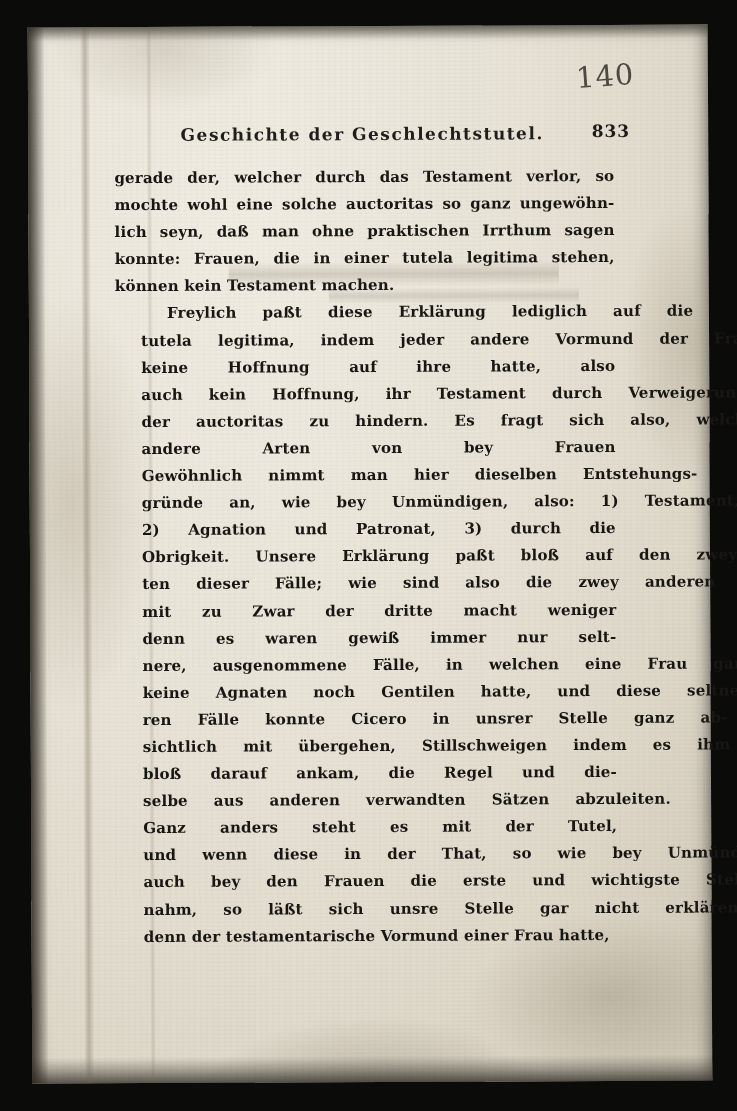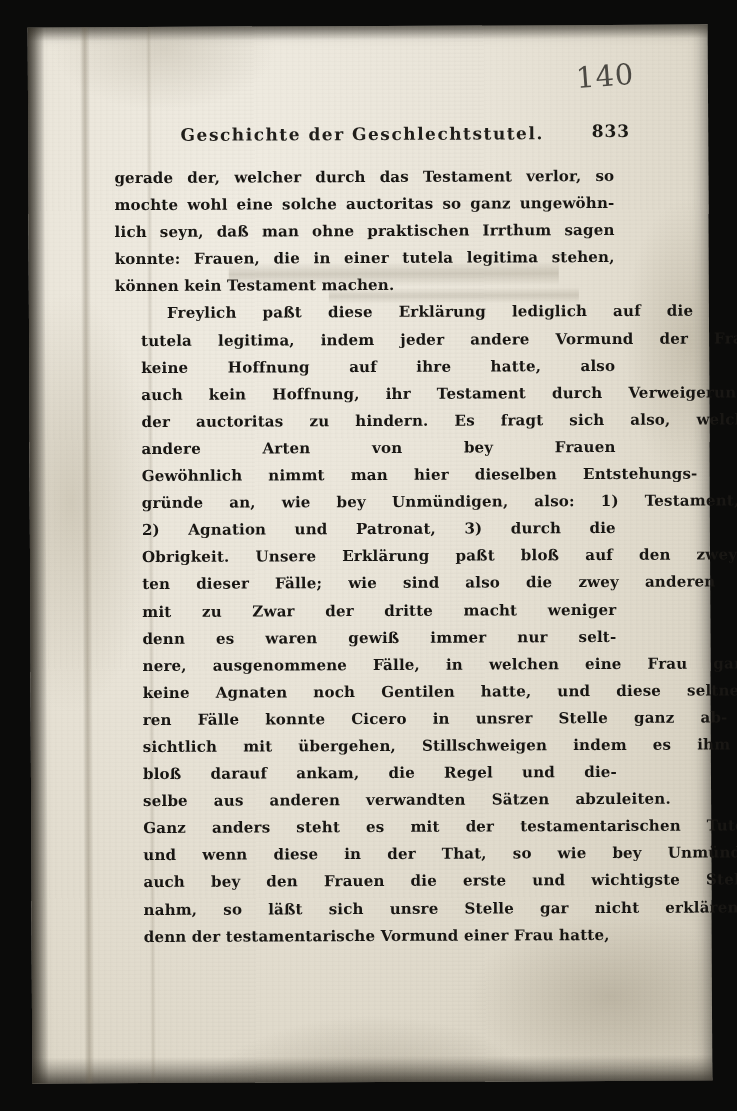--- a/index.html
+++ b/index.html
@@ -443,21 +443,20 @@
             <span>Sätzen</span>
             <span>abzuleiten.</span>
           </span>
           <span class="line just">
             <span>Ganz</span>
             <span>anders</span>
             <span>steht</span>
             <span>es</span>
             <span>mit</span>
             <span>der</span>
-            <span>testamentarischen</span>
             <span>Tutel,</span>
           </span>
           <span class="line just">
             <span>und</span>
             <span>wenn</span>
             <span>diese</span>
             <span>in</span>
             <span>der</span>
             <span>That,</span>
             <span>so</span>

